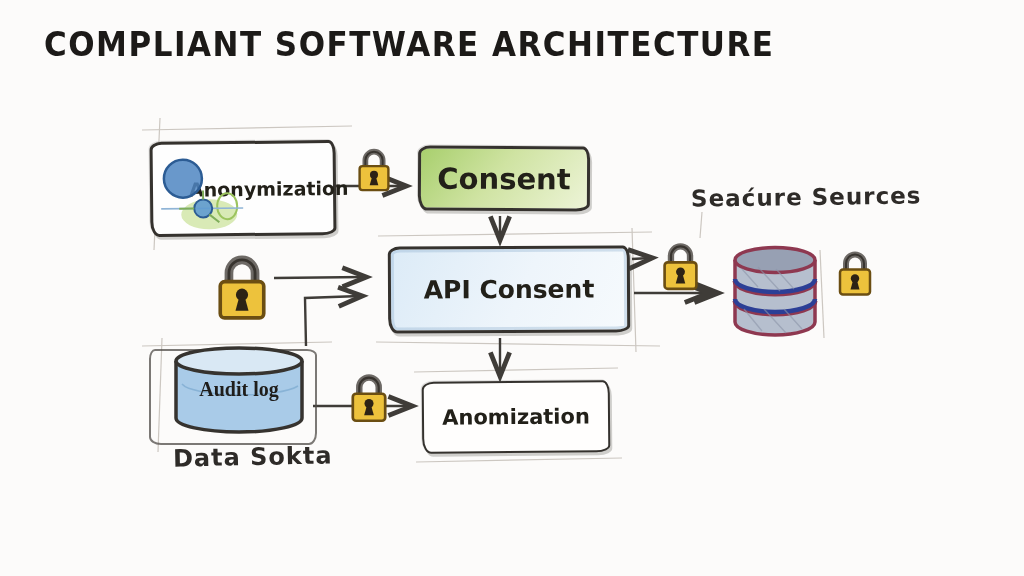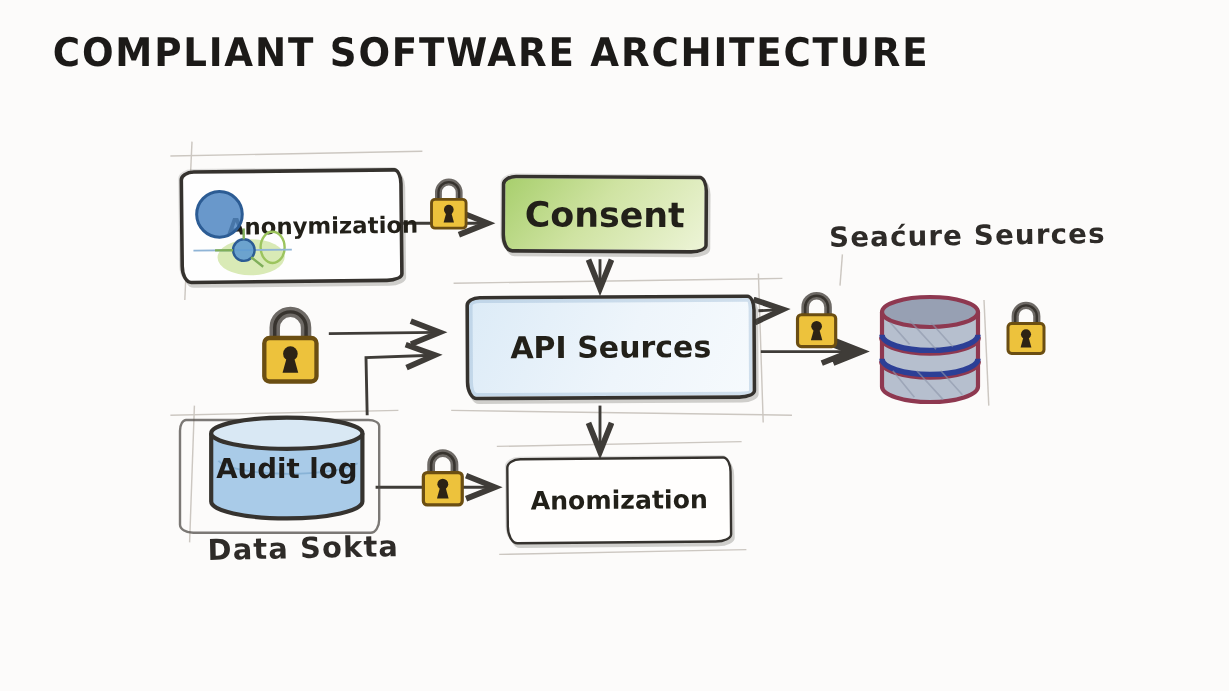--- a/index.html
+++ b/index.html
@@ -60,21 +60,21 @@
   .anomization .label{font-size:21px;}
 
   .auditgroup{
     position:absolute;left:149px;top:349px;width:164px;height:92px;
     border:2px solid rgba(80,76,72,.75);
     border-radius:6px 10px 8px 12px / 10px 6px 12px 8px;
   }
   .auditcyl{position:absolute;left:168px;top:344px;width:142px;height:96px;}
   .auditcyl .label{
     position:absolute;left:0;right:0;top:34px;text-align:center;
-    font-size:23px;font-weight:700;color:#1f1d1a;
+    font-size:20px;font-weight:700;color:#1f1d1a;font-family:Liberation Serif, serif;
   }
 
   .caption{
     position:absolute;font-size:24px;font-weight:600;color:#2e2b28;
     letter-spacing:1px;white-space:nowrap;
   }
   .cap-sokta{left:173px;top:443px;transform:rotate(-1.2deg);}
   .cap-sources{left:691px;top:184px;transform:rotate(-.8deg);font-size:23px;}
 
   .icon{position:absolute;}
@@ -134,21 +134,21 @@
       <path d="M46 51 L46 42 M37 60 L22 60 M52 66 L62 74" stroke="#7fae5a" stroke-width="2" fill="none"></path>
     </svg>
     <span class="label">Anonymization</span>
   </div>
 
   <div class="node sketchbox consent">
     <span class="label">Consent</span>
   </div>
 
   <div class="node sketchbox gateway">
-    <span class="label">API Seurces</span>
+    <span class="label">API Consent</span>
   </div>
 
   <div class="node sketchbox anomization">
     <span class="label">Anomization</span>
   </div>
 
   <div class="auditgroup"></div>
   <div class="auditcyl">
     <svg width="142" height="96" viewBox="0 0 142 96">
       <path d="M8 17 L8 74 A63 14 0 0 0 134 74 L134 17" fill="#a9cbe8" stroke="#36332f" stroke-width="3.5"></path>

